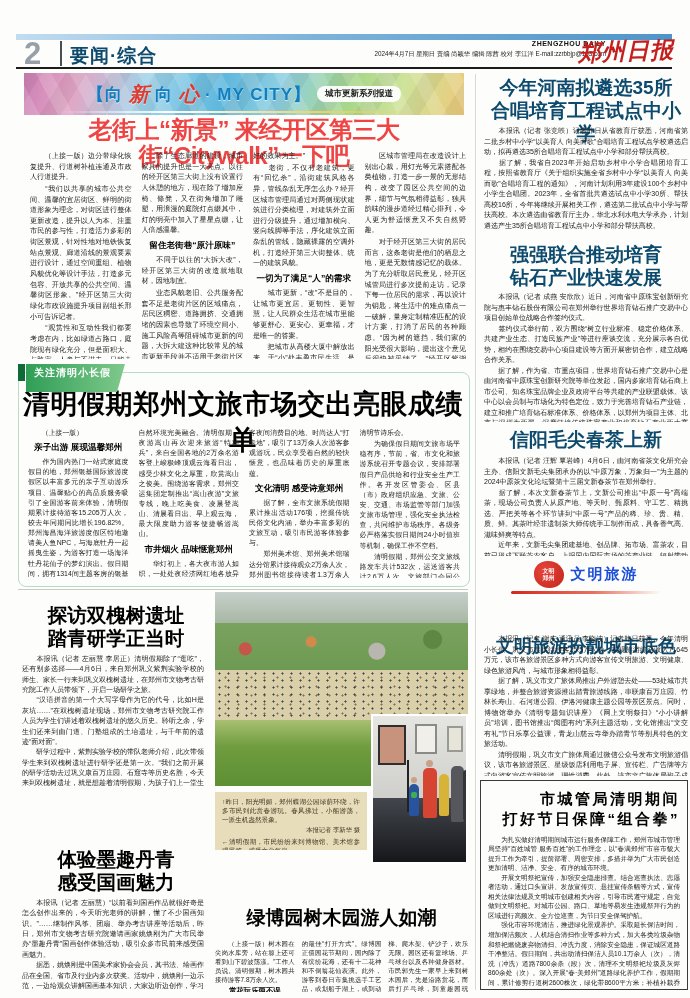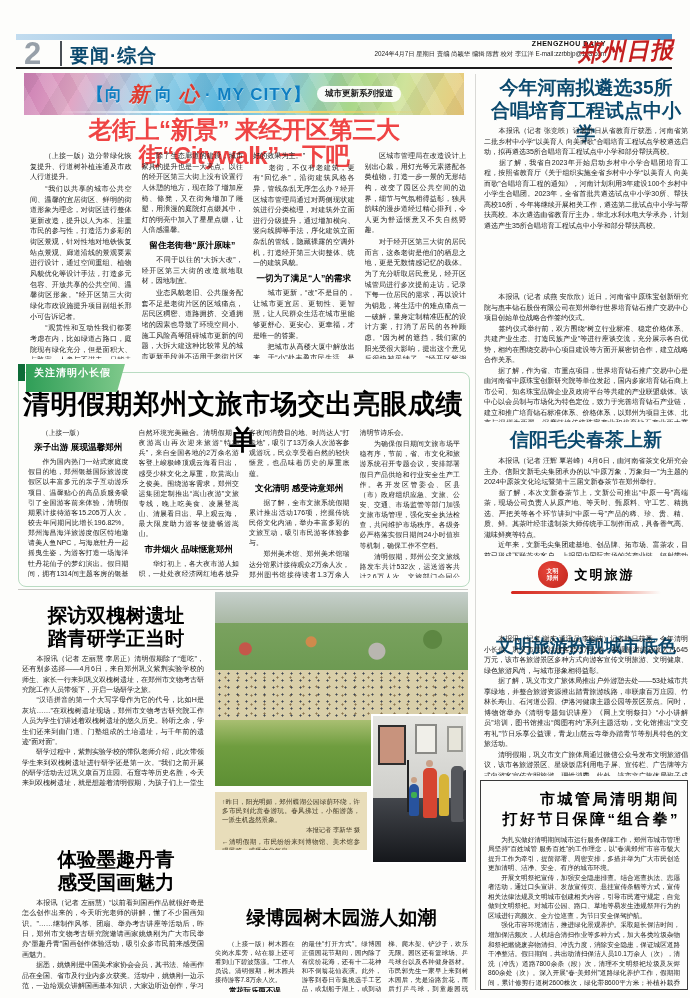--- a/index.html
+++ b/index.html
@@ -95,21 +95,21 @@
   .lvcols .para{font-size:6.4px;line-height:1.42;}
   .lvcols .subhead{font-size:7.4px;margin:2px 0;}
   
   .rhead{width:208px;text-align:center;font-weight:bold;font-size:19px;line-height:1.22;white-space:pre-line;color:#0c4a6e;}
   .rbody{width:204px;overflow:hidden;font-size:7px;line-height:1.5;text-align:justify;white-space:pre-line;color:#222;}
   .badge{left:482px;top:561px;width:208px;text-align:center;}
   .badge-row{display:flex;align-items:center;justify-content:center;gap:7px;}
   .seal{width:30px;height:27px;background:radial-gradient(circle at 35% 35%,#e6453a,#c2251c);
         border-radius:46% 54% 48% 52%;display:flex;flex-direction:column;align-items:center;justify-content:center;
         color:#fff;font-size:6px;font-weight:bold;line-height:1.05;white-space:pre-line;}
-  .badge-label{color:#000000;font-size:13px;font-weight:bold;letter-spacing:2px;}
+  .badge-label{color:#1d4ed8;font-size:15px;font-weight:bold;letter-spacing:2px;}
   .badge-line{margin:3px auto 0;width:150px;height:3px;border-radius:2px;
         background:linear-gradient(90deg,#d5281e,#e8705f 55%,rgba(245,181,165,0));}
   .r5box{left:480px;top:780px;width:208px;height:210px;border:1px solid #3a3a3a;box-sizing:border-box;
          padding:8px 7px 5px;overflow:hidden;}
   .r5head{text-align:right;font-size:15px;font-weight:bold;letter-spacing:2.5px;line-height:1.35;white-space:pre-line;color:#000;}
   .r5body{margin-top:5px;font-size:6.6px;line-height:1.45;text-align:justify;white-space:pre-line;color:#222;height:152px;overflow:hidden;}
   .r5byline{text-align:right;font-size:6.8px;font-weight:bold;color:#222;margin-top:1px;}
 </style>
 </head>
 <body>
@@ -250,20 +250,22 @@
           <div class="para">梯、爬木架、铲沙子，欢乐无限。园区还有篮球场、乒乓球台以及各种健身器材。市民郭先生一家早上来到树木园后，先是沿路赏花，而后打乒乓球，到童趣园玩耍，随后找一片空地，搭建起一个小帐篷休憩，沐浴在春光里。“赏花、运动、野餐，在这里待上一天，别提有多惬意舒适了。”郭先生说。</div>
         </div>
     </div>
   </div>
 
   <div class="abs rhead" style="left:482px;top:76px;">今年河南拟遴选35所
 合唱培育工程试点中小学</div>
   <div class="abs rbody" style="left:484px;top:126px;height:106px;">　　本报讯（记者 张竞昳）记者昨日从省教育厅获悉，河南省第二批乡村中小学“以美育人 向美而歌”合唱培育工程试点学校遴选启动，拟再遴选35所合唱培育工程试点中小学和部分帮扶高校。
 　　据了解，我省自2023年开始启动乡村中小学合唱团培育工程，按照省教育厅《关于组织实施全省乡村中小学“以美育人 向美而歌”合唱培育工程的通知》，河南计划利用3年建设100个乡村中小学生合唱团。2023年，全省首批共遴选试点中小学30所、帮扶高校16所，今年将继续开展相关工作，遴选第二批试点中小学与帮扶高校。本次遴选由省教育厅主办，华北水利水电大学承办，计划遴选产生35所合唱培育工程试点中小学和部分帮扶高校。</div>
 
+  <div class="abs rhead" style="left:482px;top:243px;">强强联合推动培育
+钻石产业快速发展</div>
   <div class="abs rbody" style="left:484px;top:292px;height:130px;">　　本报讯（记者 成燕 安欣欣）近日，河南省中原珠宝创新研究院与惠丰钻石股份有限公司在郑州举行世界培育钻石推广交易中心项目创始单位战略合作签约仪式。
 　　签约仪式举行前，双方围绕“树立行业标准、稳定价格体系、共建产业生态、打造民族产业”等进行座谈交流，充分展示各自优势，相约在围绕交易中心项目建设等方面开展密切合作，建立战略合作关系。
 　　据了解，作为省、市重点项目，世界培育钻石推广交易中心是由河南省中原珠宝创新研究院等单位发起，国内多家培育钻石商上市公司、知名珠宝品牌企业及政府平台等共建的产业联盟载体。该中心以会员制与市场化为特色定位，致力于完善培育钻石产业链，建立和推广培育钻石标准体系、价格体系，以郑州为项目主体、北京与深圳为两翼，深度链接传统珠宝产业和培育钻石产业两大赛道，将培育钻石产业庞大的工业化产能快速向珠宝时尚消费领域转化，打造面向全球市场的培育钻石推广交易平台。惠丰钻石股份有限公司于2022年在A股北交所上市，是国内人造单晶金刚石微粉领军企业。</div>
 
   <div class="abs rhead" style="left:482px;top:428px;">信阳毛尖春茶上新</div>
   <div class="abs rbody" style="left:484px;top:456px;height:100px;">　　本报讯（记者 汪辉 覃岩峰）4月6日，由河南省茶文化研究会主办、信阳文新毛尖集团承办的以“中原万象，万象归一”为主题的2024中原茶文化论坛暨第十三届文新春茶节在郑州举行。
 　　据了解，本次文新春茶节上，文新公司推出“中原一号”高端茶，现场公司负责人从原产地、等天时、甄原料、守工艺、精挑选、严把关等各个环节讲到“中原一号”产品的稀、珍、贵、精、质、鲜。其茶叶经非遗制茶大师传统手工制作而成，具备香气高、滋味鲜爽等特点。
 　　近年来，文新毛尖集团建基地、创品牌、拓市场、富茶农，目前已形成下联茶农客户、上报国内国际市场的茶产业链，辐射带动30万名茶农走上脱贫致富奔小康的道路。文新毛尖集团连续14年荣登中国茶业百强企业排行榜，被评为全国茶业创新十强企业，2023年文新品牌价值达8.61亿元。</div>
 
   <div class="abs badge">

